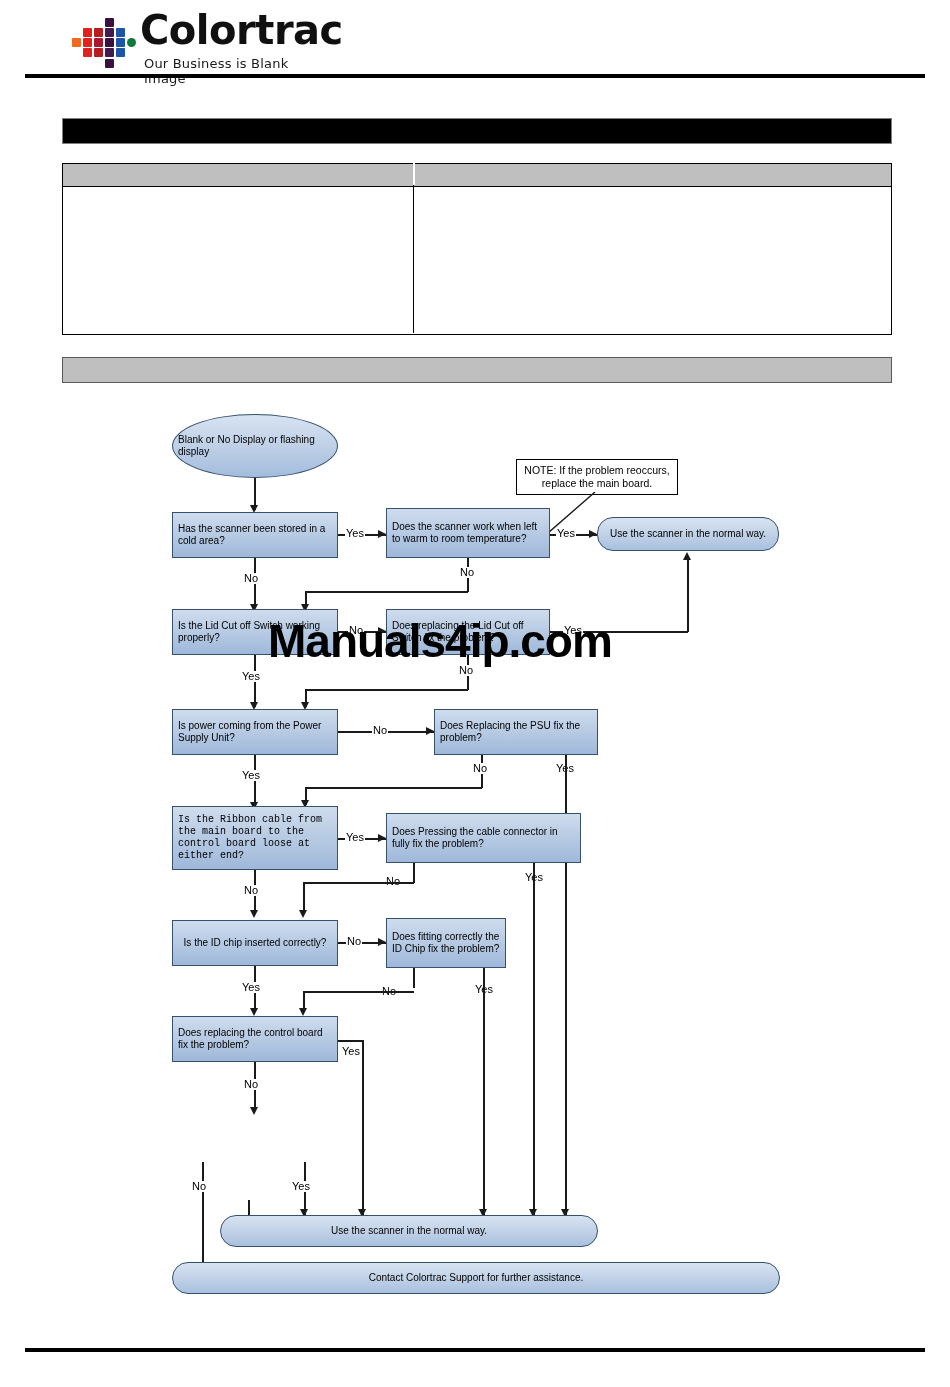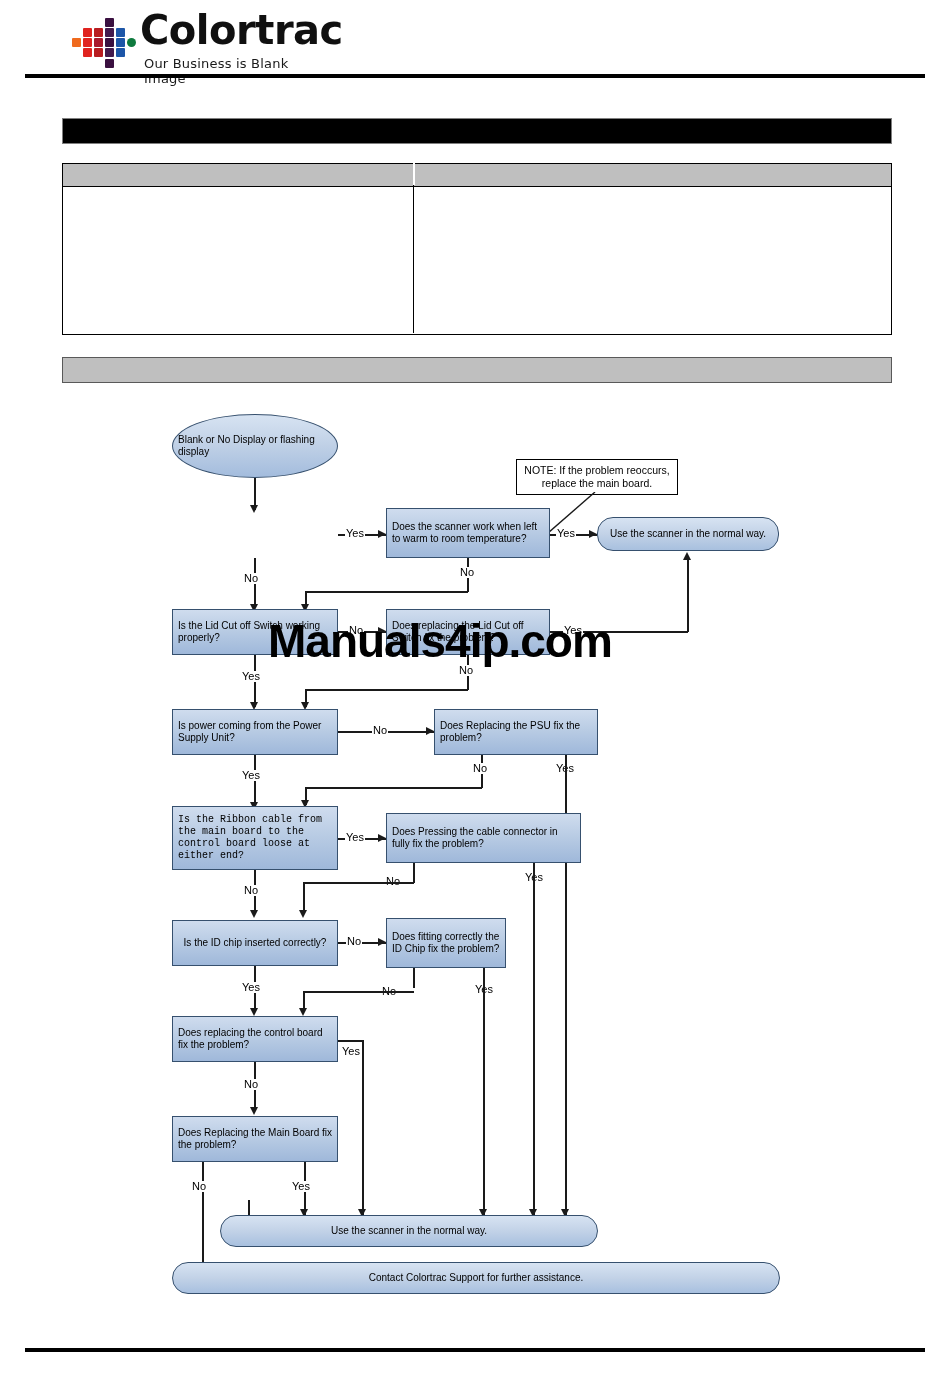--- a/index.html
+++ b/index.html
@@ -115,20 +115,21 @@
 
   <div class="ln lnv" style="left:254px;top:478px;height:32px;"></div>
   <div class="arw down" style="left:250px;top:505px;"></div>
 
   <div class="note" style="left:516px;top:459px;width:162px;height:36px;">NOTE: If the problem reoccurs, replace the main board.</div>
 
   <svg class="abs" style="left:540px;top:492px;width:70px;height:50px;">
     <line x1="55" y1="0" x2="0" y2="48" stroke="#1a1a1a" stroke-width="1.4"></line>
   </svg>
 
+  <div class="node" style="left:172px;top:512px;width:166px;height:46px;">Has the scanner been stored in a cold area?</div>
   <div class="node" style="left:386px;top:508px;width:164px;height:50px;">Does the scanner work when left to warm to room temperature?</div>
   <div class="node round" style="left:597px;top:517px;width:182px;height:34px;">Use the scanner in the normal way.</div>
 
   <div class="ln lnh" style="left:338px;top:534px;width:48px;"></div>
   <div class="lbl" style="left:345px;top:528px;">Yes</div>
   <div class="arw right" style="left:378px;top:530px;"></div>
 
   <div class="ln lnh" style="left:550px;top:534px;width:47px;"></div>
   <div class="lbl" style="left:556px;top:528px;">Yes</div>
   <div class="arw right" style="left:589px;top:530px;"></div>
@@ -232,21 +233,20 @@
 
   <div class="ln lnh" style="left:338px;top:1040px;width:25px;"></div>
   <div class="lbl" style="left:341px;top:1046px;">Yes</div>
   <div class="ln lnv" style="left:362px;top:1040px;height:175px;"></div>
   <div class="arw down" style="left:358px;top:1209px;"></div>
 
   <div class="ln lnv" style="left:254px;top:1062px;height:48px;"></div>
   <div class="lbl" style="left:243px;top:1079px;">No</div>
   <div class="arw down" style="left:250px;top:1107px;"></div>
 
-  <div class="node" style="left:172px;top:1116px;width:166px;height:46px;">Does Replacing the Main Board fix the problem?</div>
 
   <div class="ln lnv" style="left:202px;top:1162px;height:104px;"></div>
   <div class="lbl" style="left:191px;top:1181px;">No</div>
   <div class="arw down" style="left:198px;top:1262px;"></div>
 
   <div class="ln lnv" style="left:304px;top:1162px;height:53px;"></div>
   <div class="lbl" style="left:291px;top:1181px;">Yes</div>
   <div class="arw down" style="left:300px;top:1209px;"></div>
 
   <div class="ln lnv" style="left:248px;top:1200px;height:15px;"></div>

